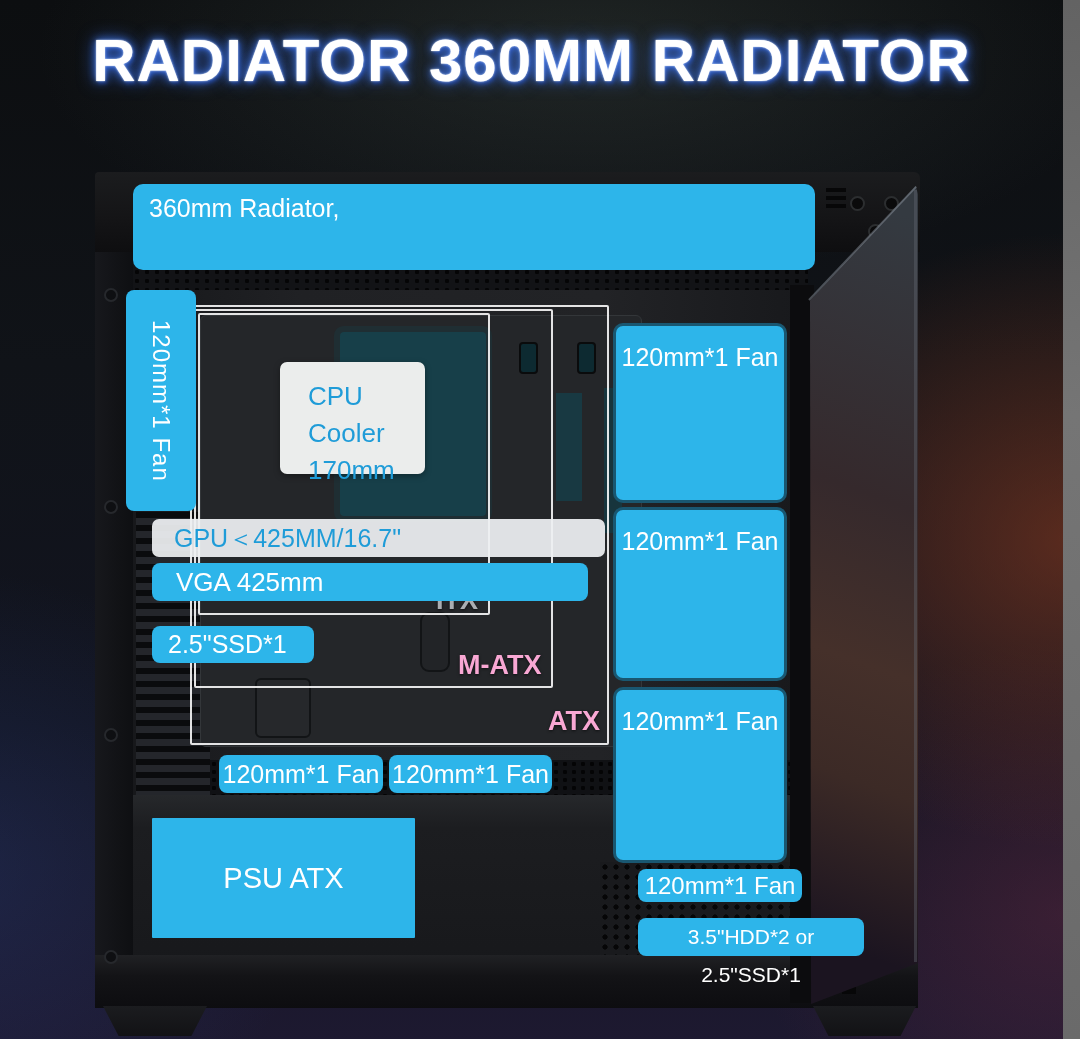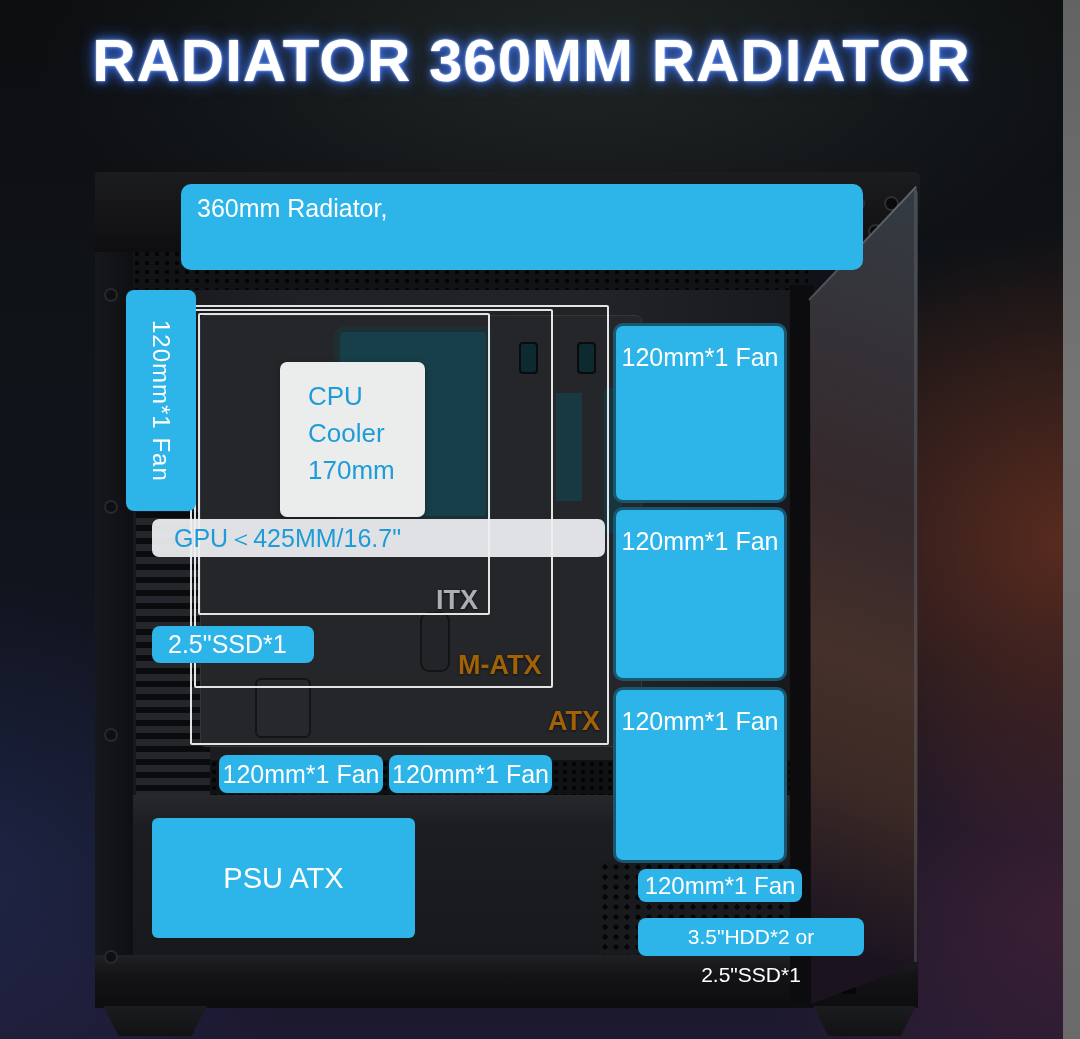--- a/index.html
+++ b/index.html
@@ -72,48 +72,48 @@
   .ts1{left:850px;top:196px;} .ts2{left:884px;top:196px;} .ts3{left:868px;top:224px;}
   .tvent{left:826px;top:188px;width:20px;height:4px;background:#070708;box-shadow:0 8px 0 #070708,0 16px 0 #070708;}
   .connector1{left:812px;top:978px;width:22px;height:16px;background:#070708;}
   .connector2{left:842px;top:982px;width:14px;height:12px;background:#070708;}
 
   
   .size-rect{border:2px solid rgba(255,255,255,.88);border-radius:2px;background:transparent;}
   .rect-atx{left:190px;top:305px;width:415px;height:436px;}
   .rect-matx{left:194px;top:309px;width:355px;height:375px;}
   .rect-itx{left:198px;top:313px;width:288px;height:298px;}
-  .size-label{color:#a16207;font-weight:700;font-size:27px;text-shadow:0 1px 3px rgba(0,0,0,.6);}
+  .size-label{color:#f9a8d4;font-weight:700;font-size:27px;text-shadow:0 1px 3px rgba(0,0,0,.6);}
   .lbl-itx{left:436px;top:585px;color:rgba(228,233,238,.72);}
   .lbl-matx{left:458px;top:650px;}
   .lbl-atx{left:548px;top:706px;}
 
   
   .ann{color:#fff;background:var(--accent,#2db5ea);border-radius:9px;}
   .ann-top-bar{left:133px;top:184px;width:682px;height:86px;padding:6px 0 0 16px;
-    box-sizing:border-box;font-size:25px;line-height:37px;border-radius:10px;margin-left:48px;}
+    box-sizing:border-box;font-size:25px;line-height:37px;border-radius:10px;}
   .ann-left-fan{left:126px;top:290px;width:70px;height:221px;border-radius:8px;
     display:flex;align-items:center;justify-content:center;}
   .ann-left-fan span{writing-mode:vertical-rl;text-orientation:sideways;font-size:24px;letter-spacing:1px;}
-  .ann-cpu{left:280px;top:362px;width:145px;height:155px;background:#ebedec;border-radius:7px;
+  .ann-cpu{left:280px;top:362px;width:145px;height:112px;background:#ebedec;border-radius:7px;
     box-sizing:border-box;padding:16px 0 0 28px;color:var(--blue-text,#1f9cd8);
     font-size:26px;line-height:37px;box-shadow:0 2px 6px rgba(0,0,0,.35);}
   .ann-gpu{left:152px;top:519px;width:453px;height:38px;background:rgba(238,240,242,.93);
     border-radius:7px;color:var(--blue-text,#1f9cd8);font-size:25px;line-height:38px;
     box-sizing:border-box;padding-left:22px;}
   .ann-vga{left:152px;top:563px;width:436px;height:38px;font-size:26px;line-height:38px;
     box-sizing:border-box;padding-left:24px;border-radius:8px;}
   .ann-ssd{left:152px;top:626px;width:162px;height:37px;font-size:25px;line-height:37px;
     box-sizing:border-box;padding-left:16px;border-radius:8px;}
   .fan-box{left:613px;width:174px;border-radius:10px;text-align:center;font-size:25px;
     padding-top:17px;box-sizing:border-box;border:3px solid rgba(10,10,12,.55);}
   .fan1{top:323px;height:180px;} .fan2{top:507px;height:174px;} .fan3{top:687px;height:176px;}
   .ann-bfan{top:755px;height:38px;font-size:25px;line-height:38px;text-align:center;border-radius:8px;}
   .bfan1{left:219px;width:164px;} .bfan2{left:389px;width:163px;}
-  .ann-psu{left:152px;top:818px;width:263px;height:120px;border-radius:6px;
+  .ann-psu{left:152px;top:818px;width:263px;height:120px;border-radius:1px;
     display:flex;align-items:center;justify-content:center;font-size:29px;}
   .ann-fbfan{left:638px;top:869px;width:164px;height:33px;font-size:24px;line-height:33px;
     text-align:center;border-radius:8px;}
   .ann-hdd{left:638px;top:918px;width:226px;height:38px;font-size:21px;line-height:38px;
     text-align:center;border-radius:8px;}
 </style>
 </head>
 <body>
 
 <div class="canvas">
@@ -175,20 +175,21 @@
     <span>120mm*1 Fan</span>
   </div>
 
   <div class="abs ann-cpu">
     <div>CPU</div>
     <div>Cooler</div>
     <div>170mm</div>
   </div>
 
   <div class="abs ann-gpu">GPU＜425MM/16.7"</div>
+  <div class="abs ann ann-vga">VGA 425mm</div>
   <div class="abs ann ann-ssd">2.5"SSD*1</div>
 
   <div class="abs ann fan-box fan1">120mm*1 Fan</div>
   <div class="abs ann fan-box fan2">120mm*1 Fan</div>
   <div class="abs ann fan-box fan3">120mm*1 Fan</div>
 
   <div class="abs ann ann-bfan bfan1">120mm*1 Fan</div>
   <div class="abs ann ann-bfan bfan2">120mm*1 Fan</div>
 
   <div class="abs ann ann-psu">

